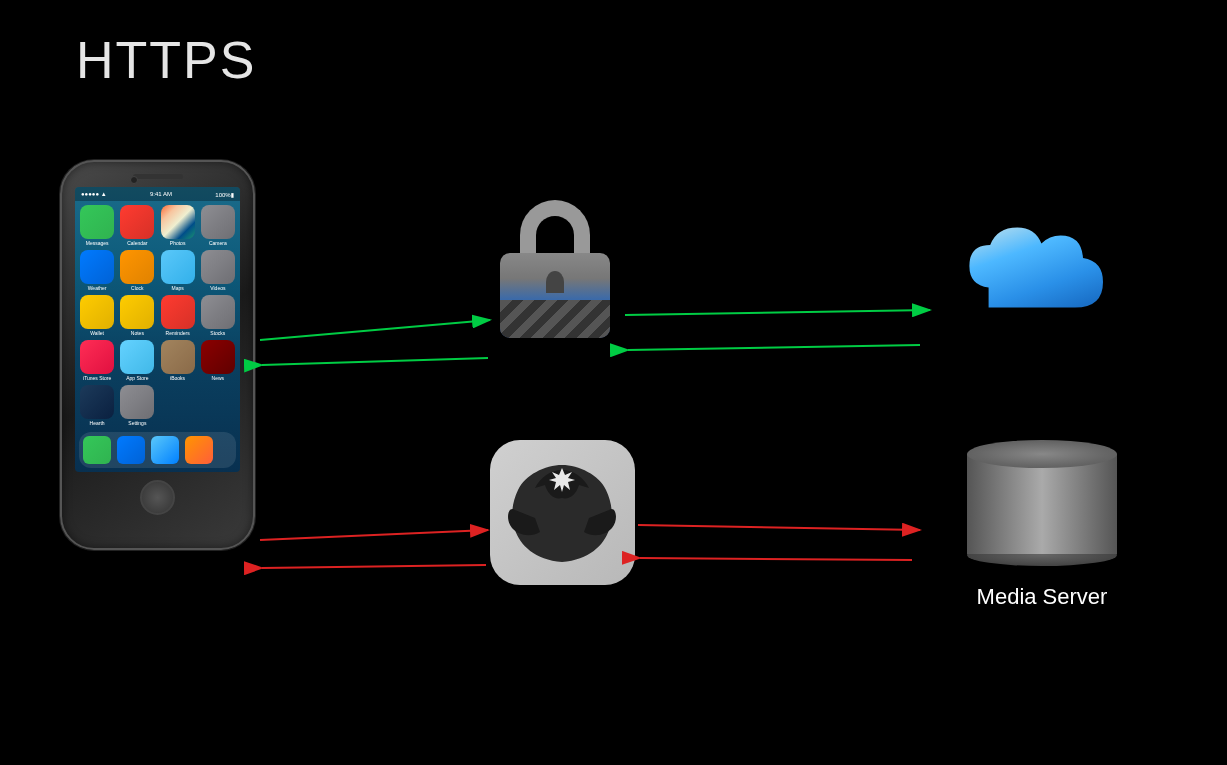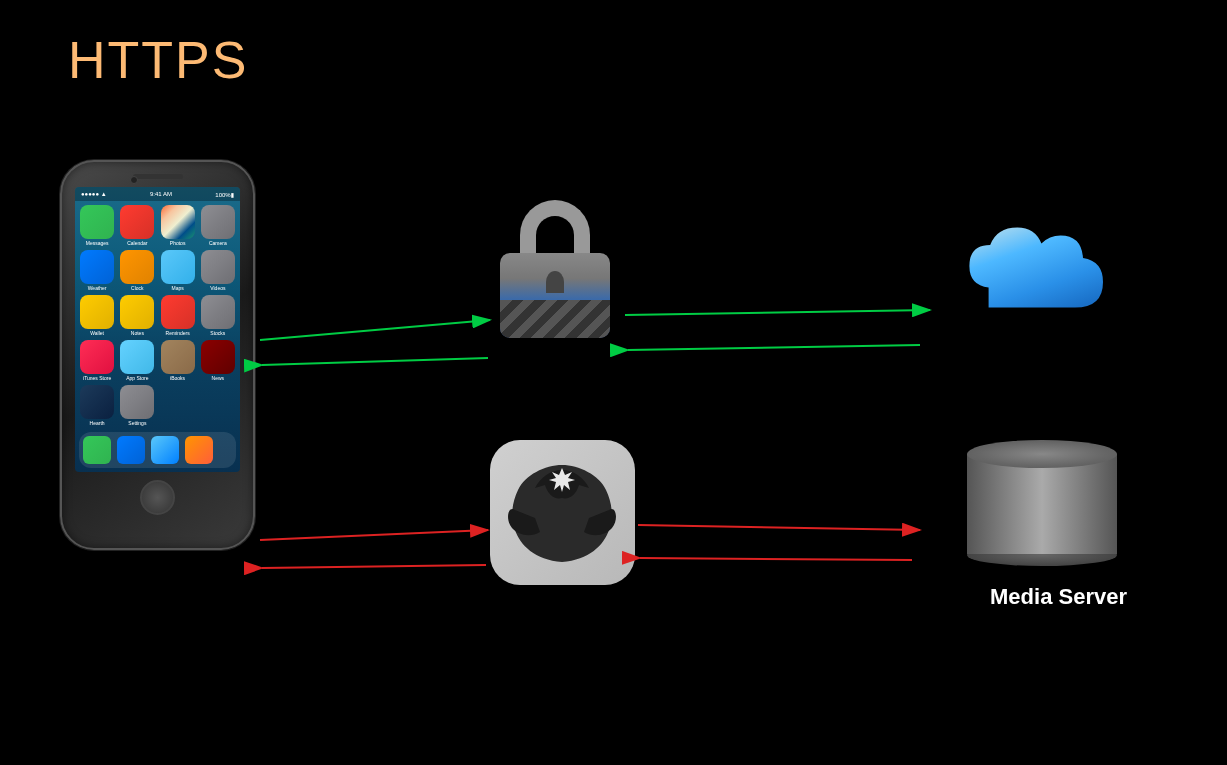--- a/index.html
+++ b/index.html
@@ -9,22 +9,22 @@
       width: 1227px;
       height: 765px;
       overflow: hidden;
       font-family: 'Helvetica Neue', Helvetica, Arial, sans-serif;
       position: relative;
     }
 
     #page-title {
       position: absolute;
       top: 30px;
-      left: 68px;
-      color: #fdba74;
+      left: 76px;
+      color: #e5e5e5;
       font-size: 52px;
       font-weight: 300;
       letter-spacing: 2px;
     }
 
     
     .iphone {
       position: absolute;
       left: 60px;
       top: 160px;
@@ -283,24 +283,24 @@
       height: 22px;
       background: radial-gradient(ellipse at 50% 50%, #666 0%, #444 70%, #333 100%);
       border-radius: 50%;
       margin-top: -10px;
       z-index: 0;
     }
 
     .server-label {
       position: absolute;
       bottom: -5px;
-      text-align: right;
+      text-align: center;
       color: #fff;
       font-size: 22px;
-      font-weight: 700;
+      font-weight: 400;
       line-height: 1.2;
       width: 100%;
     }
 
     
     .arrows-svg {
       position: absolute;
       top: 0;
       left: 0;
       width: 1227px;

